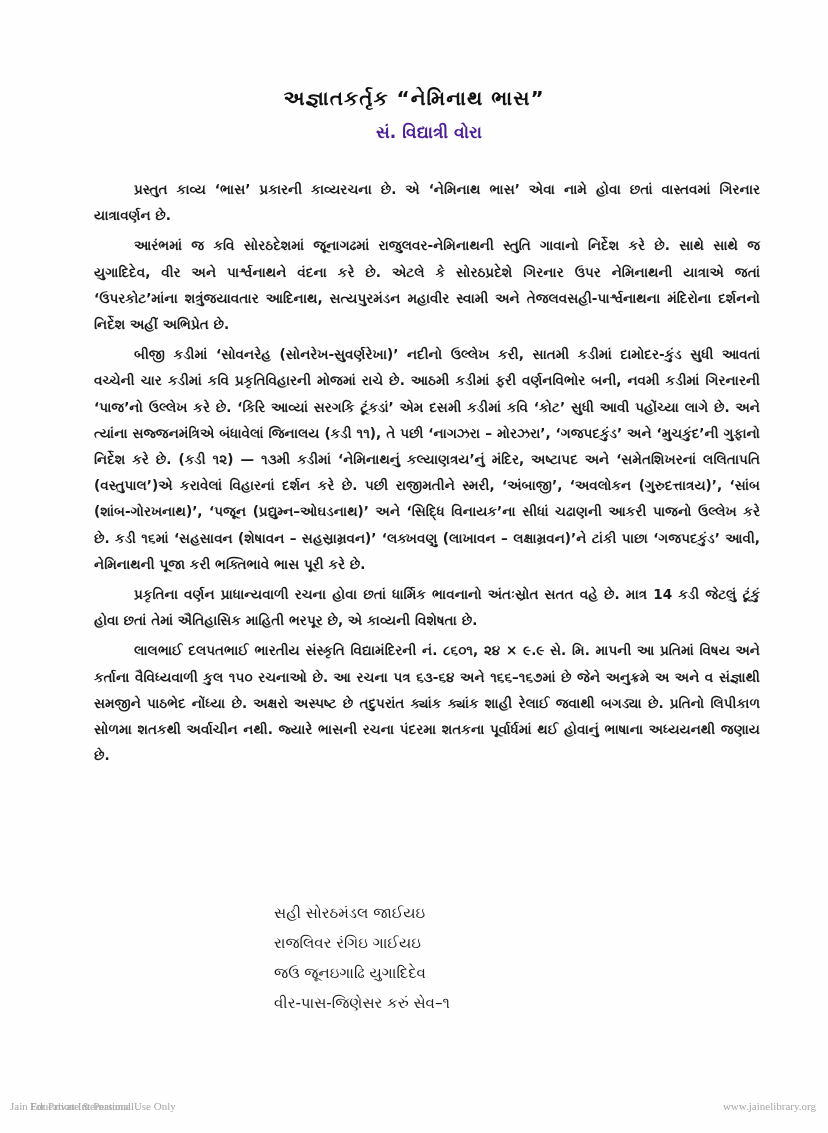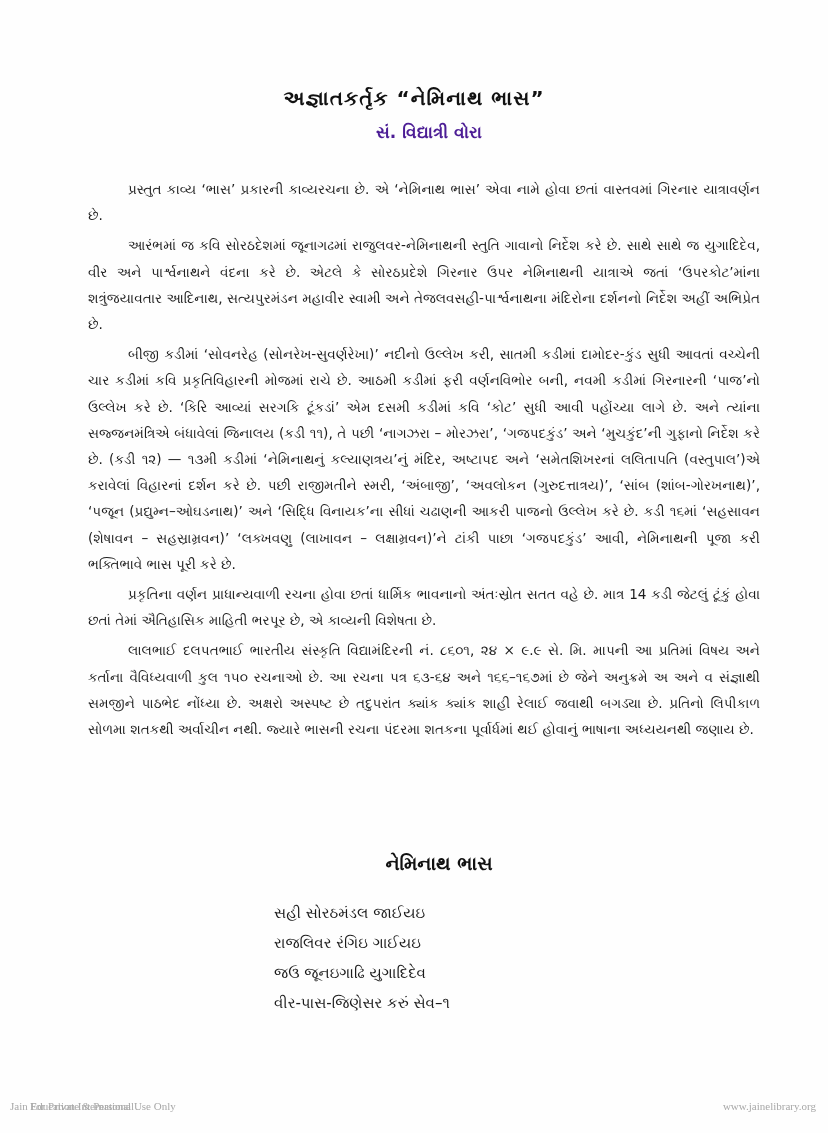--- a/index.html
+++ b/index.html
@@ -13,21 +13,21 @@
       font-size: 20px; font-weight: bold; letter-spacing: 1px; color: #111;
     }
     .subtitle {
       position: absolute; left: 0; width: 828px; top: 122px; text-align: center;
       font-size: 17px; font-weight: bold; color: #4c1d95; padding-left: 30px; box-sizing: border-box;
     }
     .body-text {
       position: absolute; left: 84px; top: 176px; width: 676px;
       font-size: 13.6px; line-height: 26.2px; text-align: justify; color: #1c1c1c;
     }
-    .body-text p { margin: 0 0 4px 4px; text-indent: 40px; }
+    .body-text p { margin: 0 0 4px 10px; text-indent: 40px; font-weight: bold; }
     .poem-title {
       position: absolute; left: 0; width: 828px; top: 852px; text-align: center;
       font-size: 19px; font-weight: bold; color: #111; padding-left: 50px; box-sizing: border-box;
     }
     .poem {
       position: absolute; left: 226px; top: 898px; width: 400px;
       font-size: 15px; line-height: 30px; color: #1a1a1a;
     }
     .poem div { white-space: nowrap; margin-left: 48px; }
     .footer {
@@ -46,21 +46,20 @@
   <div class="subtitle">સં. વિદ્યાત્રી વોરા</div>
 
   <div class="body-text">
     <p>પ્રસ્તુત કાવ્ય ‘ભાસ’ પ્રકારની કાવ્યરચના છે. એ ‘નેમિનાથ ભાસ’ એવા નામે હોવા છતાં વાસ્તવમાં ગિરનાર યાત્રાવર્ણન છે.</p>
     <p>આરંભમાં જ કવિ સોરઠદેશમાં જૂનાગઢમાં રાજુલવર-નેમિનાથની સ્તુતિ ગાવાનો નિર્દેશ કરે છે. સાથે સાથે જ યુગાદિદેવ, વીર અને પાર્શ્વનાથને વંદના કરે છે. એટલે કે સોરઠપ્રદેશે ગિરનાર ઉપર નેમિનાથની યાત્રાએ જતાં ‘ઉપરકોટ’માંના શત્રુંજયાવતાર આદિનાથ, સત્યપુરમંડન મહાવીર સ્વામી અને તેજલવસહી-પાર્શ્વનાથના મંદિરોના દર્શનનો નિર્દેશ અહીં અભિપ્રેત છે.</p>
     <p>બીજી કડીમાં ‘સોવનરેહ (સોનરેખ-સુવર્ણરેખા)’ નદીનો ઉલ્લેખ કરી, સાતમી કડીમાં દામોદર-કુંડ સુધી આવતાં વચ્ચેની ચાર કડીમાં કવિ પ્રકૃતિવિહારની મોજમાં રાચે છે. આઠમી કડીમાં ફરી વર્ણનવિભોર બની, નવમી કડીમાં ગિરનારની ‘પાજ’નો ઉલ્લેખ કરે છે. ‘કિરિ આવ્યાં સરગકિ ટૂંકડાં’ એમ દસમી કડીમાં કવિ ‘કોટ’ સુધી આવી પહોંચ્યા લાગે છે. અને ત્યાંના સજ્જનમંત્રિએ બંધાવેલાં જિનાલય (કડી ૧૧), તે પછી ‘નાગઝરા – મોરઝરા’, ‘ગજપદકુંડ’ અને ‘મુચકુંદ’ની ગુફાનો નિર્દેશ કરે છે. (કડી ૧૨) — ૧૩મી કડીમાં ‘નેમિનાથનું કલ્યાણત્રય’નું મંદિર, અષ્ટાપદ અને ‘સમેતશિખરનાં લલિતાપતિ (વસ્તુપાલ’)એ કરાવેલાં વિહારનાં દર્શન કરે છે. પછી રાજીમતીને સ્મરી, ‘અંબાજી’, ‘અવલોકન (ગુરુદત્તાત્રય)’, ‘સાંબ (શાંબ-ગોરખનાથ)’, ‘પજૂન (પ્રદ્યુમ્ન–ઓઘડનાથ)’ અને ‘સિદ્ધિ વિનાયક’ના સીધાં ચઢાણની આકરી પાજનો ઉલ્લેખ કરે છે. કડી ૧૬માં ‘સહસાવન (શેષાવન – સહસ્રામ્રવન)’ ‘લક્ખવણુ (લાખાવન – લક્ષામ્રવન)’ને ટાંકી પાછા ‘ગજપદકુંડ’ આવી, નેમિનાથની પૂજા કરી ભક્તિભાવે ભાસ પૂરી કરે છે.</p>
     <p>પ્રકૃતિના વર્ણન પ્રાધાન્યવાળી રચના હોવા છતાં ધાર્મિક ભાવનાનો અંતઃસ્રોત સતત વહે છે. માત્ર 14 કડી જેટલું ટૂંકું હોવા છતાં તેમાં ઐતિહાસિક માહિતી ભરપૂર છે, એ કાવ્યની વિશેષતા છે.</p>
     <p>લાલભાઈ દલપતભાઈ ભારતીય સંસ્કૃતિ વિદ્યામંદિરની નં. ૮૬૦૧, ૨૪ × ૯.૯ સે. મિ. માપની આ પ્રતિમાં વિષય અને કર્તાના વૈવિધ્યવાળી કુલ ૧૫૦ રચનાઓ છે. આ રચના પત્ર ૬૩-૬૪ અને ૧૬૬–૧૬૭માં છે જેને અનુક્રમે અ અને વ સંજ્ઞાથી સમજીને પાઠભેદ નોંધ્યા છે. અક્ષરો અસ્પષ્ટ છે તદુપરાંત ક્યાંક ક્યાંક શાહી રેલાઈ જવાથી બગડ્યા છે. પ્રતિનો લિપીકાળ સોળમા શતકથી અર્વાચીન નથી. જ્યારે ભાસની રચના પંદરમા શતકના પૂર્વાર્ધમાં થઈ હોવાનું ભાષાના અધ્યયનથી જણાય છે.</p>
   </div>
 
-  <div class="poem-title">નેમિનાથ ભાસ</div>
   <div class="poem">
     <div>સહી સોરઠમંડલ જાઈયઇ</div>
     <div>રાજલિવર રંગિઇ  ગાઈયઇ</div>
     <div>જઉ જૂનઇગાઢિ યુગાદિદેવ</div>
     <div>વીર-પાસ-જિણેસર કરું સેવ–૧</div>
   </div>
 
   <div class="footer">
     <span class="left">Jain Education International</span>
     <span class="center">For Private &amp; Personal Use Only</span>

